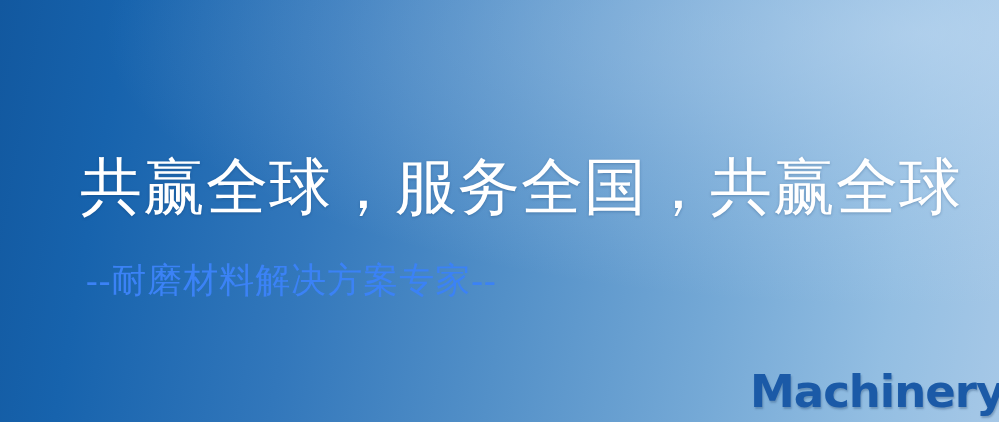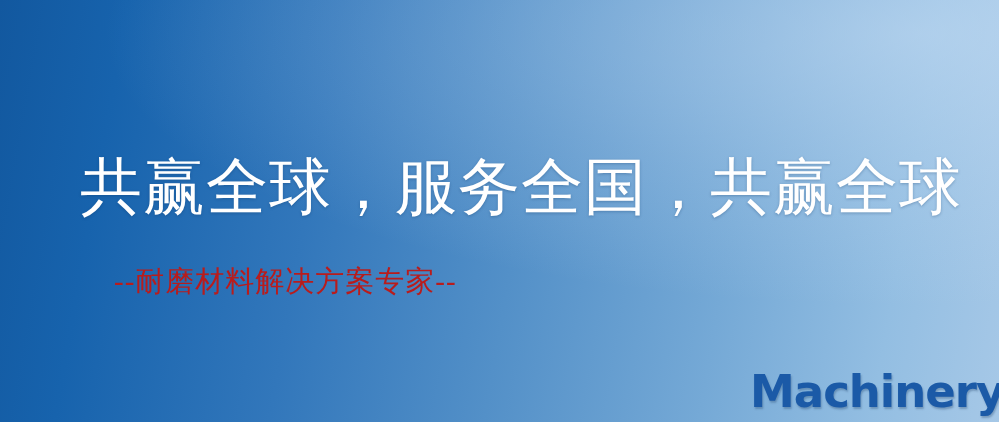--- a/index.html
+++ b/index.html
@@ -50,27 +50,26 @@
     letter-spacing: 1px;
     white-space: nowrap;
     text-shadow: 0 1px 3px rgba(10,50,95,0.30);
   }
 
   
   #subtitle {
     position: absolute;
     left: 86px;
     top: 264px;
-    color: #b91c1c;
+    color: #3b82f6;
     font-family: "Liberation Serif", "DejaVu Serif", serif;
-    font-size: 29px;
+    font-size: 35px;
     line-height: 34px;
     letter-spacing: 1px;
     white-space: nowrap;
-    margin-left: 28px;
   }
 
   
   #logo {
     position: absolute;
     left: 748px;
     top: 296px;
     width: 248px;
     height: 122px;
   }

